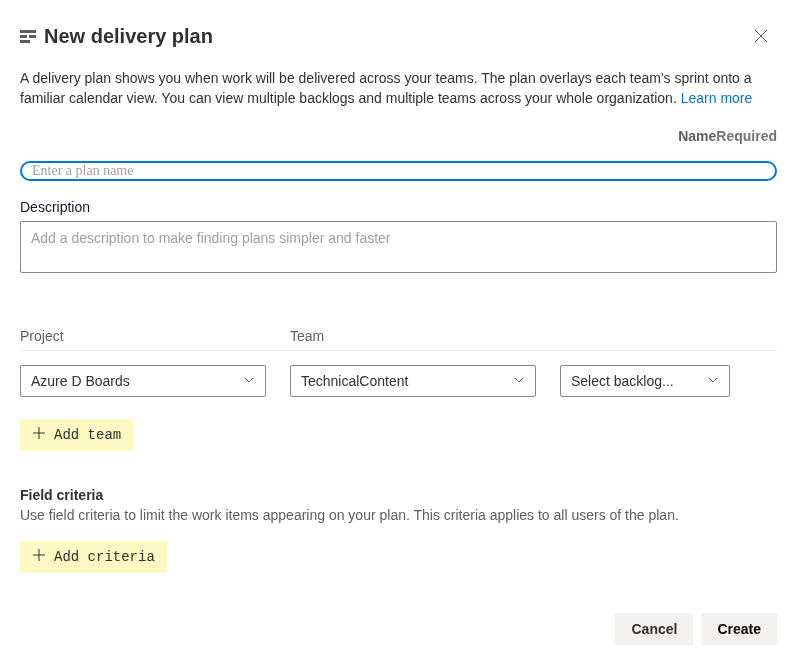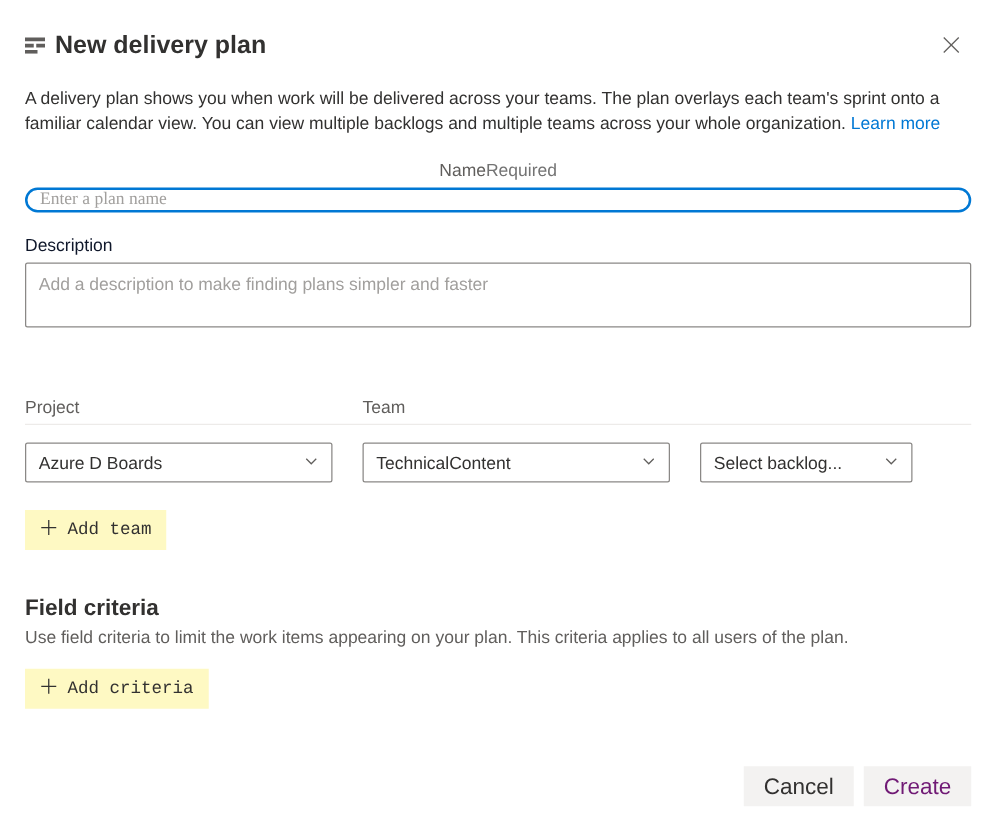--- a/index.html
+++ b/index.html
@@ -48,22 +48,23 @@
       line-height: 20px;
       margin-bottom: 20px;
     }
     .learn-more {
       color: #0078d4;
       text-decoration: none;
       cursor: pointer;
     }
     .label-row {
       display: flex;
-      justify-content: center;
-      margin-bottom: 6px;
+      justify-content: flex-end;
+      margin-bottom: 17px;
+      font-weight: bold;
     }
     .field-label {
       color: #605e5c;
       font-size: 14px;
     }
     .required-text {
       color: #737373;
       font-size: 14px;
     }
     .text-input {
@@ -141,48 +142,49 @@
       padding: 0 12px;
       background: #fef9c3;
       border: none;
       cursor: pointer;
       font-size: 14px;
       font-family: Liberation Mono, monospace;
       color: #323130;
     }
     .plus-icon { color: #323130; }
     .section-title {
-      font-size: 18px;
+      font-size: 14px;
       font-weight: 600;
       margin-top: 36px;
       margin-bottom: 4px;
     }
     .section-desc {
       color: #605e5c;
       margin-bottom: 18px;
     }
     .footer {
       position: absolute;
       bottom: 20px;
       right: 20px;
       display: flex;
       gap: 8px;
     }
     .footer-btn {
       height: 32px;
       padding: 0 16px;
       border: none;
       background: #f3f2f1;
-      font-size: 18px;
+      font-size: 14px;
       font-family: inherit;
       cursor: pointer;
       color: #323130;
+      font-weight: bold;
     }
     .footer-btn.disabled {
-      color: #701a75;
+      color: #000000;
       cursor: default;
     }
   </style>
 </head>
 <body>
 
 
 
 <div class="header">
   <div class="header-left">

